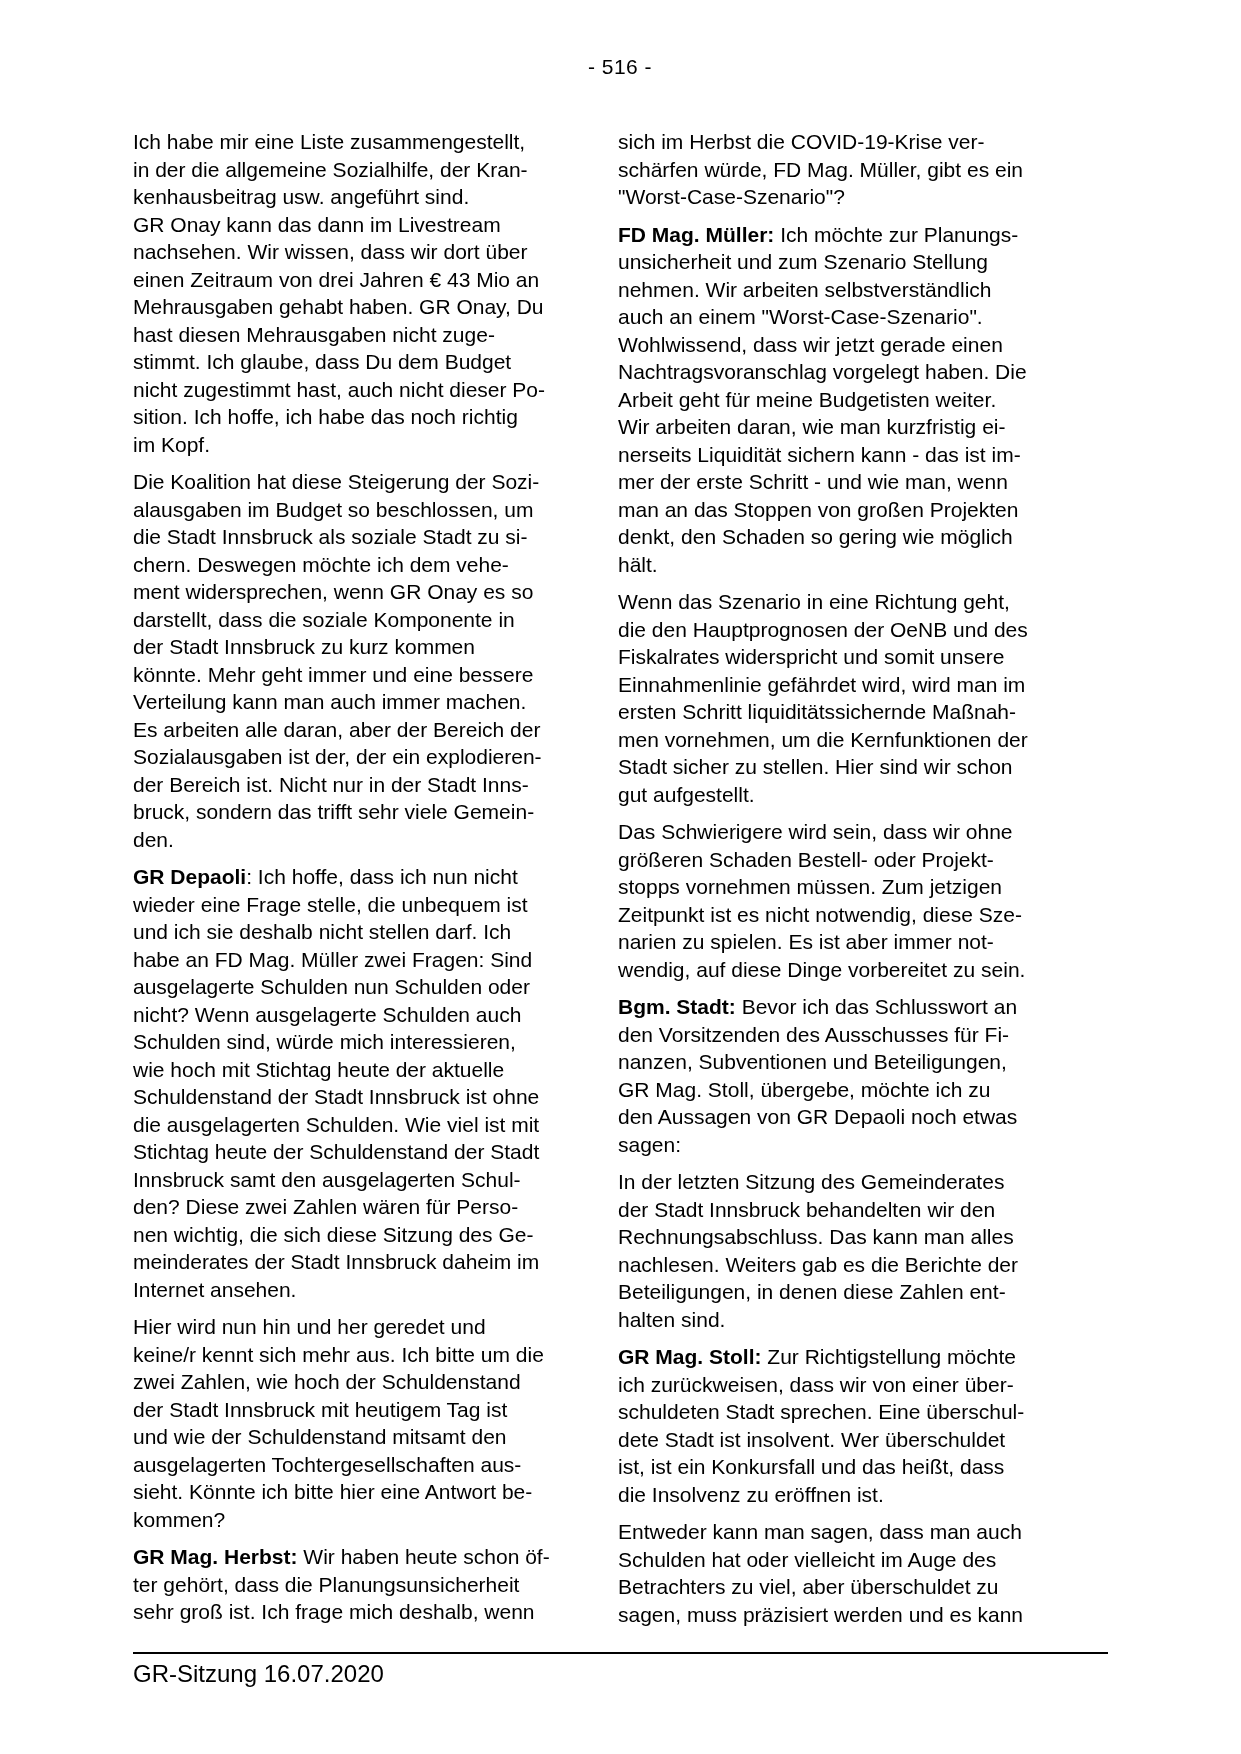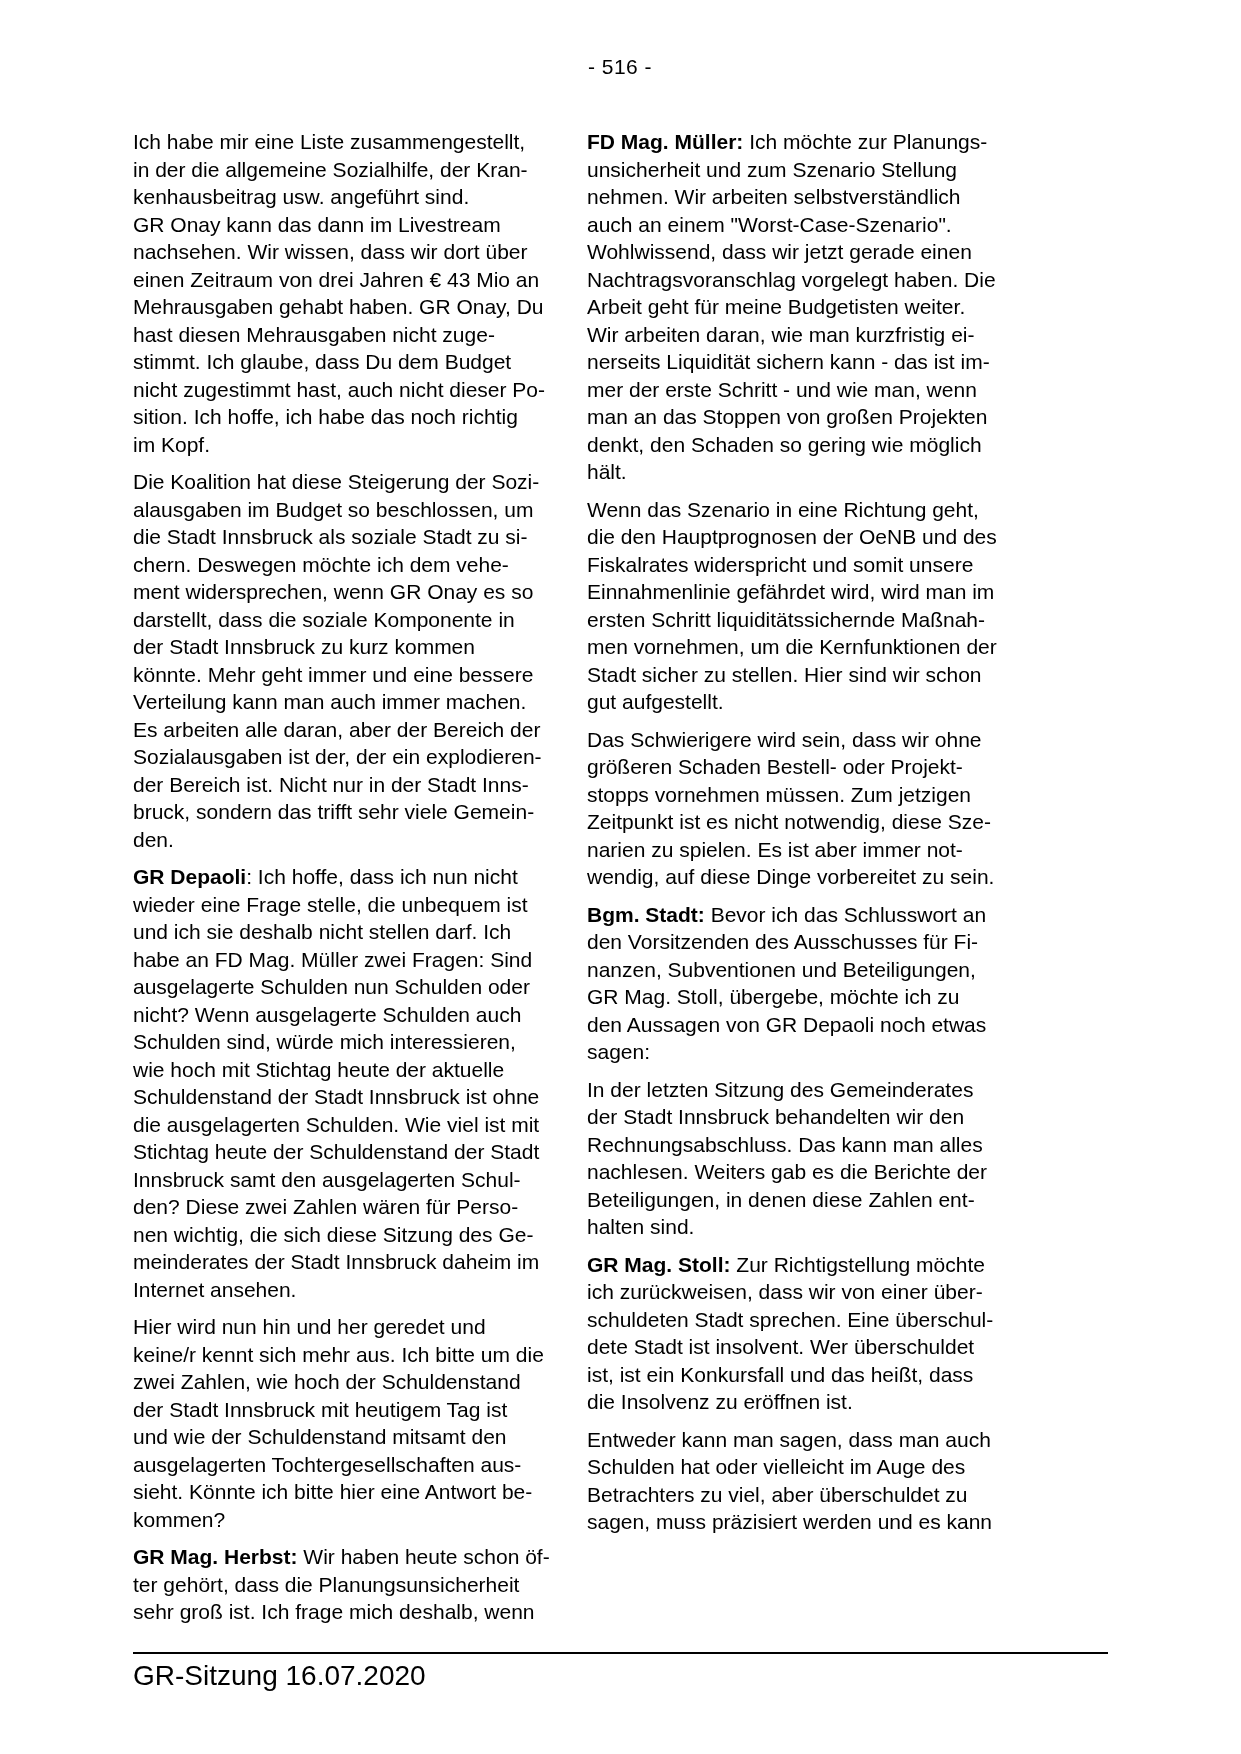--- a/index.html
+++ b/index.html
@@ -24,21 +24,21 @@
     text-align: center;
     font-size: 21px;
     letter-spacing: 0.5px;
   }
   .content {
     position: absolute;
     top: 128px;
     left: 133px;
     width: 974px;
     display: flex;
-    gap: 14px;
+    gap: 45px;
   }
   .column {
     width: 440px;
     flex: 0 0 440px;
   }
   .para {
     margin: 0 0 10px 0;
     font-size: 21px;
     line-height: 27.5px;
     white-space: pre;
@@ -46,21 +46,21 @@
   .speaker {
     font-weight: bold;
   }
   .footer {
     position: absolute;
     left: 133px;
     top: 1652px;
     width: 975px;
     border-top: 2px solid #000000;
     padding-top: 6px;
-    font-size: 28px;
+    font-size: 24px;
   }
 </style>
 </head>
 <body>
 
 <div class="page">
 
   <div class="page-number">- 516 -</div>
 
   <div class="content">
@@ -115,20 +115,23 @@
 und wie der Schuldenstand mitsamt den
 ausgelagerten Tochtergesellschaften aus-
 sieht. Könnte ich bitte hier eine Antwort be-
 kommen?</span></p>
       <p class="para"><span class="speaker">GR Mag. Herbst:</span><span> Wir haben heute schon öf-
 ter gehört, dass die Planungsunsicherheit
 sehr groß ist. Ich frage mich deshalb, wenn</span></p>
     </div>
 
     <div class="column">
+      <p class="para"><span class="speaker"></span><span>sich im Herbst die COVID-19-Krise ver-
+schärfen würde, FD Mag. Müller, gibt es ein
+"Worst-Case-Szenario"?</span></p>
       <p class="para"><span class="speaker">FD Mag. Müller:</span><span> Ich möchte zur Planungs-
 unsicherheit und zum Szenario Stellung
 nehmen. Wir arbeiten selbstverständlich
 auch an einem "Worst-Case-Szenario".
 Wohlwissend, dass wir jetzt gerade einen
 Nachtragsvoranschlag vorgelegt haben. Die
 Arbeit geht für meine Budgetisten weiter.
 Wir arbeiten daran, wie man kurzfristig ei-
 nerseits Liquidität sichern kann - das ist im-
 mer der erste Schritt - und wie man, wenn

